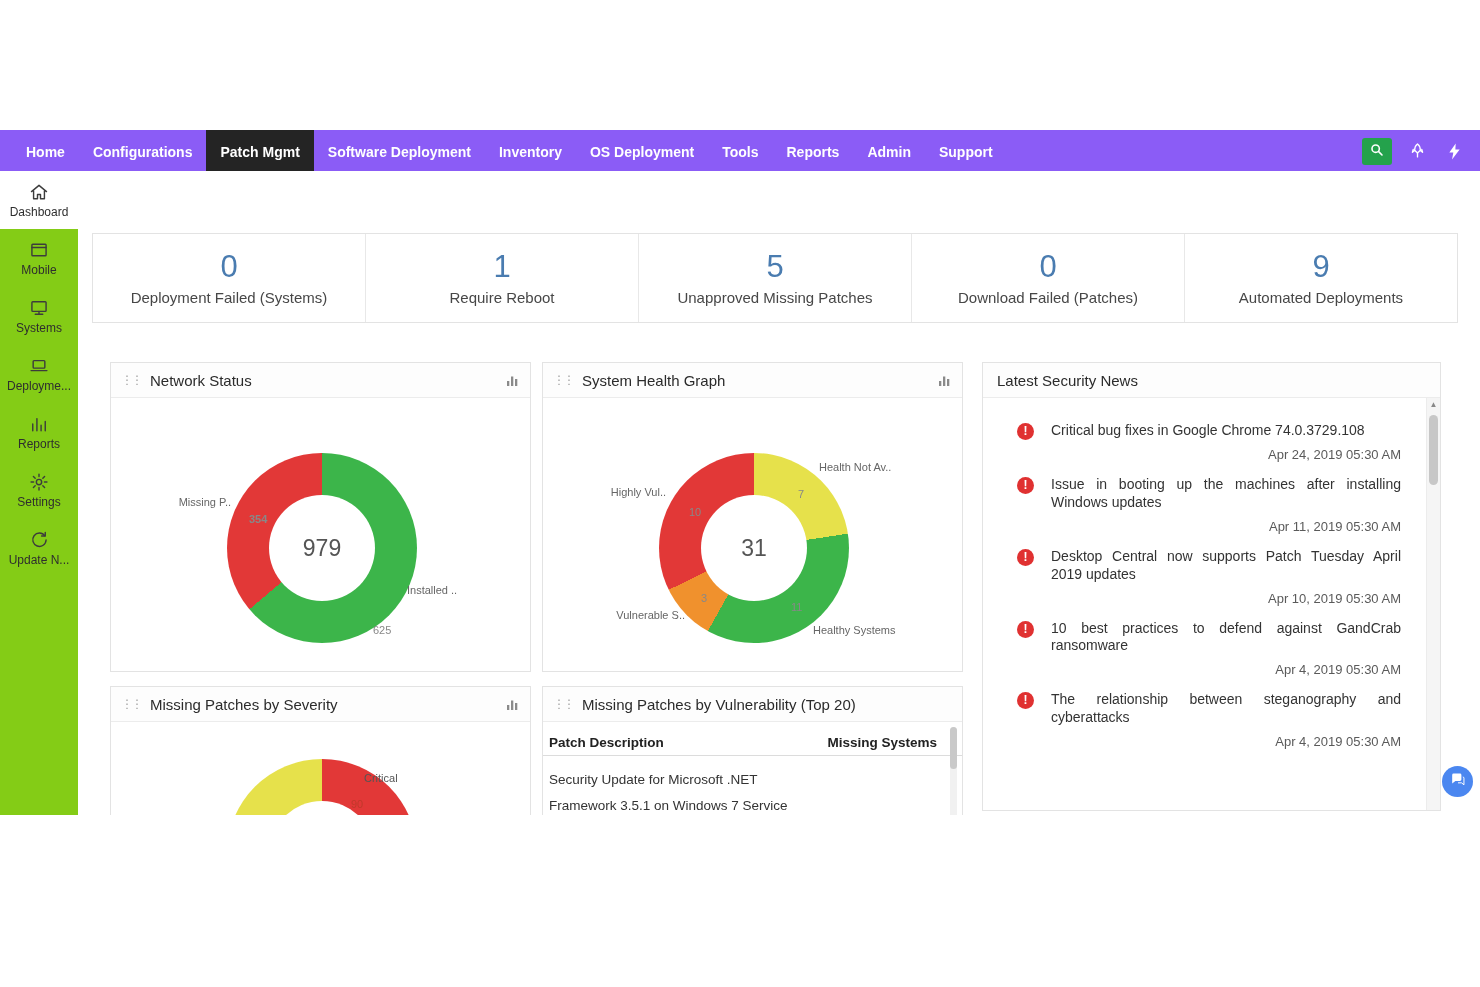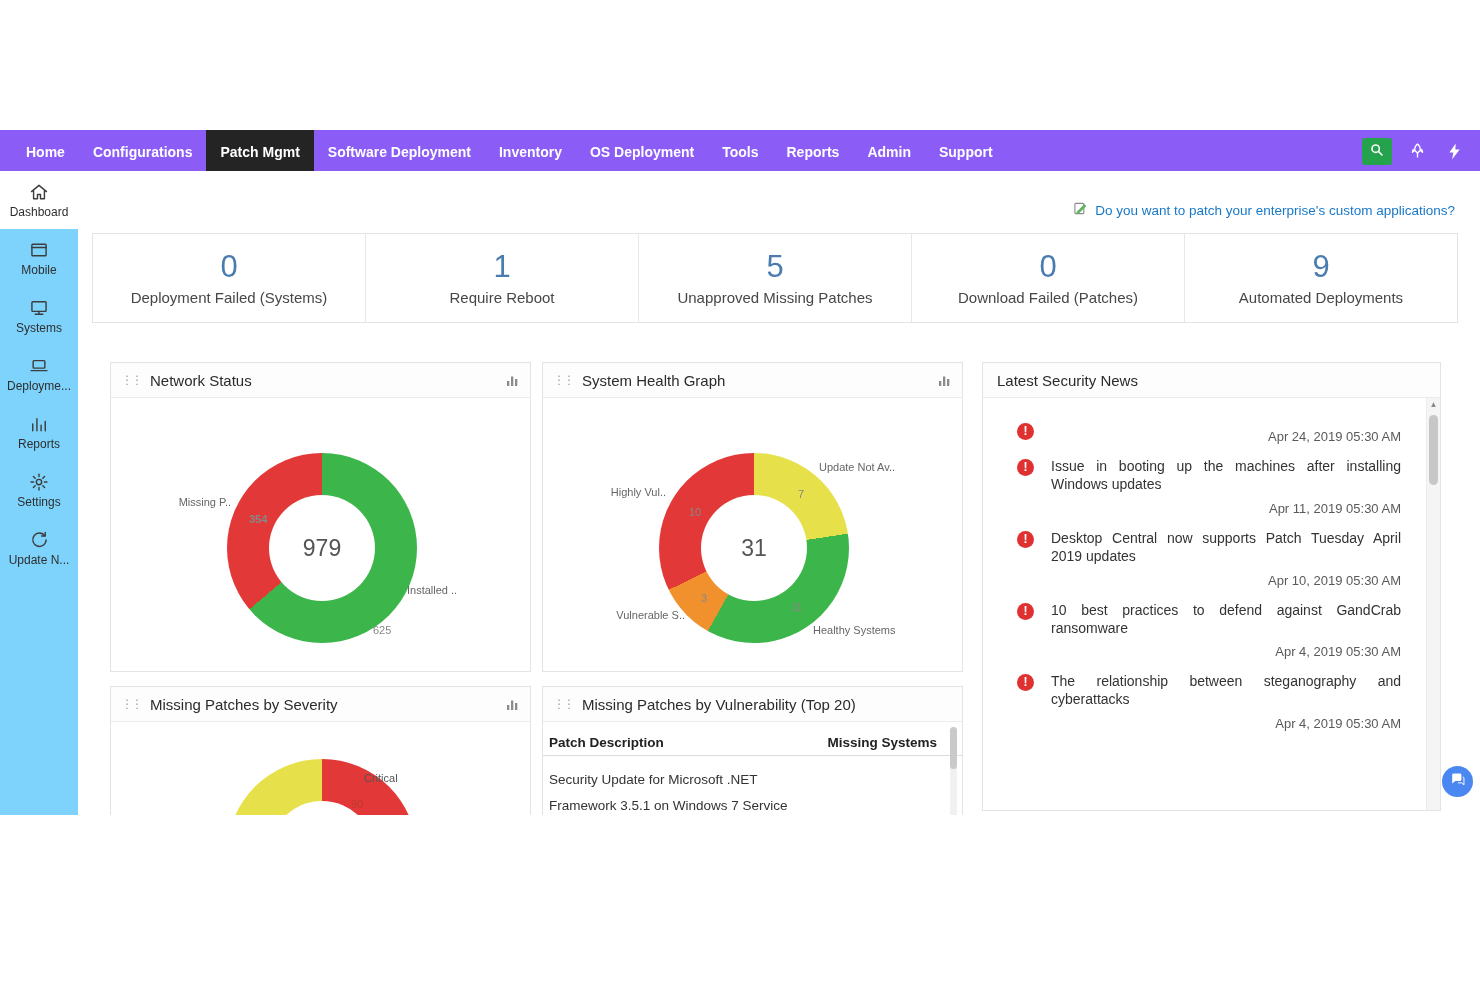--- a/index.html
+++ b/index.html
@@ -13,21 +13,21 @@
   .topnav { position: absolute; top: 0; left: 0; right: 0; height: 43px; background: #8b5cf6; display: flex; align-items: stretch; padding-left: 12px; }
   .nav-item { padding: 0 14px; display: flex; align-items: center; color: #fff; font-size: 14px; font-weight: 600; cursor: pointer; white-space: nowrap; }
   .nav-item.active { background: #242424; }
   .nav-spacer { flex: 1; }
   .nav-icons { display: flex; align-items: center; gap: 13px; padding-right: 14px; }
   .search-btn { width: 30px; height: 27px; background: #24a24c; border-radius: 3px; display: flex; align-items: center; justify-content: center; cursor: pointer; }
   .nav-glyph { width: 24px; height: 24px; display: flex; align-items: center; justify-content: center; cursor: pointer; }
   .nav-glyph svg { width: 19px; height: 19px; }
 
   
-  .sidebar { position: absolute; top: 41px; left: 0; width: 78px; height: 644px; background: #7dd3fc; }
+  .sidebar { position: absolute; top: 41px; left: 0; width: 78px; height: 644px; background: #84cc16; }
   .side-item { text-align: center; padding: 11px 2px 10px; color: #2e2e2e; font-size: 12px; cursor: pointer; }
   .side-item.active { background: #fff; }
   .side-item svg { width: 20px; height: 20px; display: block; margin: 0 auto 3px; stroke: #3c3c3c; fill: none; stroke-width: 1.7; stroke-linecap: round; stroke-linejoin: round; }
 
   
   .main { position: absolute; top: 41px; left: 78px; width: 1402px; height: 644px; background: #fff; }
   .banner { position: absolute; top: 30px; right: 25px; display: flex; align-items: center; gap: 7px; font-size: 13.5px; color: #1878c8; cursor: pointer; }
   .banner svg { width: 15px; height: 15px; }
 
   .stats { position: absolute; top: 62px; left: 14px; width: 1366px; height: 90px; border: 1px solid #e3e3e3; background: #fff; display: flex; }
@@ -168,29 +168,20 @@
       <span><svg viewBox="0 0 24 24">
             <path d="M19 7a8 8 0 1 0 1.5 5"></path>
             <path d="M19.5 2.8v4.4h-4.4"></path>
           </svg></span>
       <div>Update N...</div>
     </div>
   </div>
 
   <div class="main">
 
-    <div class="banner">
-      <span>
-        <svg viewBox="0 0 16 16">
-            <rect x="2" y="2.5" width="9.5" height="11" rx="1" fill="none" stroke="#8a8a8a" stroke-width="1.2"></rect>
-            <path d="M6 13.5 14.2 5.3l-2-2L4 11.5l-.6 2.6z" fill="#5fb360"></path>
-          </svg>
-      </span>
-      <span>Do you want to patch your enterprise's custom applications?</span>
-    </div>
 
     <div class="stats">
       <div class="stat">
         <div class="stat-value">0</div>
         <div class="stat-label">Deployment Failed (Systems)</div>
       </div>
       <div class="stat">
         <div class="stat-value">1</div>
         <div class="stat-label">Require Reboot</div>
       </div>
@@ -242,37 +233,38 @@
               <rect x="9" y="6" width="2.3" height="7"></rect>
             </svg>
           </span>
       </div>
       <div class="chart-body">
         <div class="donut" style="background: conic-gradient(rgb(230, 225, 75) 0deg, rgb(230, 225, 75) 81.2903deg, rgb(60, 181, 74) 81.2903deg, rgb(60, 181, 74) 209.032deg, rgb(240, 145, 45) 209.032deg, rgb(240, 145, 45) 243.871deg, rgb(226, 56, 55) 243.871deg, rgb(226, 56, 55) 360deg);">
           <div class="donut-center">31</div>
         </div>
         <div class="slice-label r-align" style="left:20px; top:88px; width:103px;">Highly Vul..</div>
         <div class="slice-value" style="left:146px; top:108px;">10</div>
-        <div class="slice-label" style="left:276px; top:63px;">Update Not Av..</div>
+        <div class="slice-label" style="left:276px; top:63px;">Health Not Av..</div>
         <div class="slice-value" style="left:255px; top:90px;">7</div>
         <div class="slice-label r-align" style="left:20px; top:211px; width:122px;">Vulnerable S..</div>
         <div class="slice-value" style="left:158px; top:194px;">3</div>
         <div class="slice-label" style="left:270px; top:226px;">Healthy Systems</div>
         <div class="slice-value" style="left:248px; top:203px;">11</div>
       </div>
     </div>
 
     <div class="widget" id="w-news">
       <div class="widget-header">
         <span class="widget-title" style="padding-left:4px;">Latest Security News</span>
       </div>
       <div class="news-list">
         <div class="news-item">
           <span class="news-ico">!</span>
           <div class="news-body">
+            <div class="news-text">Critical bug fixes in Google Chrome 74.0.3729.108</div>
             <div class="news-date">Apr 24, 2019 05:30 AM</div>
           </div>
         </div>
         <div class="news-item">
           <span class="news-ico">!</span>
           <div class="news-body">
             <div class="news-text">Issue in booting up the machines after installing Windows updates</div>
             <div class="news-date">Apr 11, 2019 05:30 AM</div>
           </div>
         </div>

